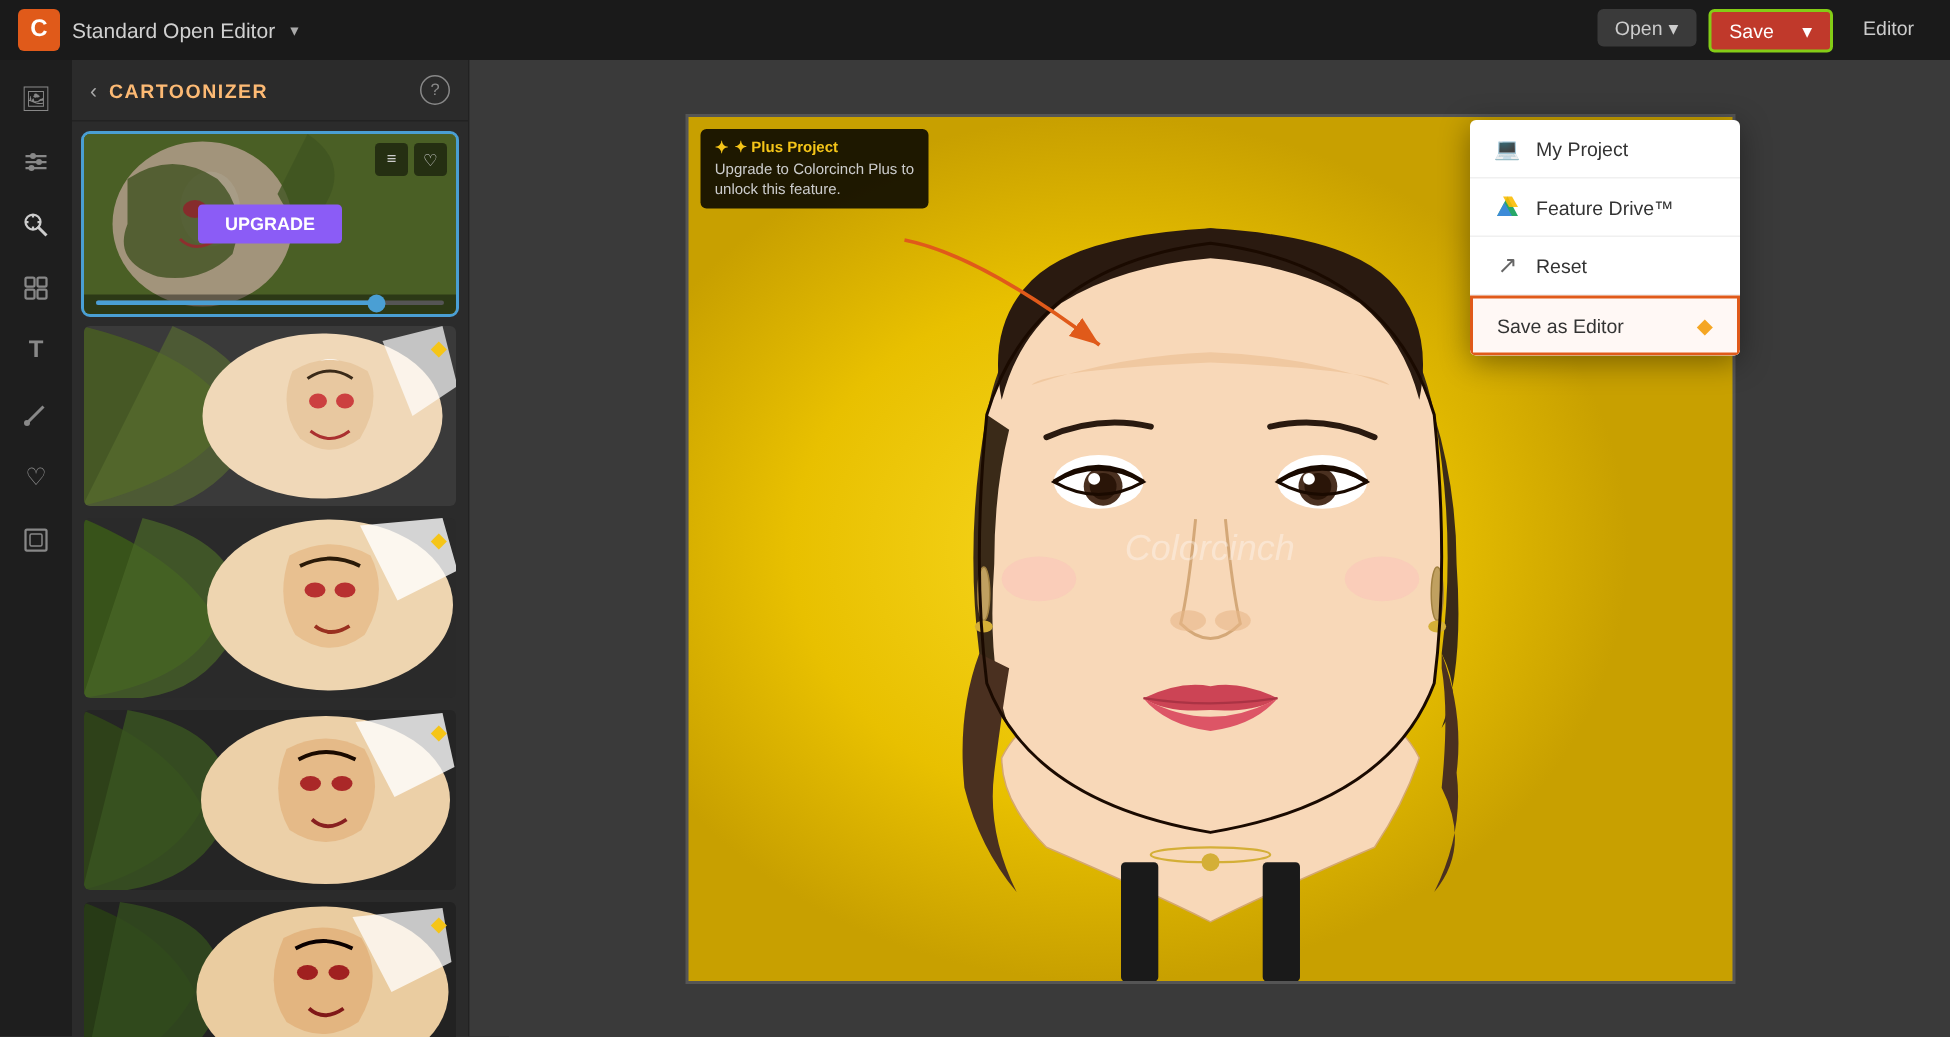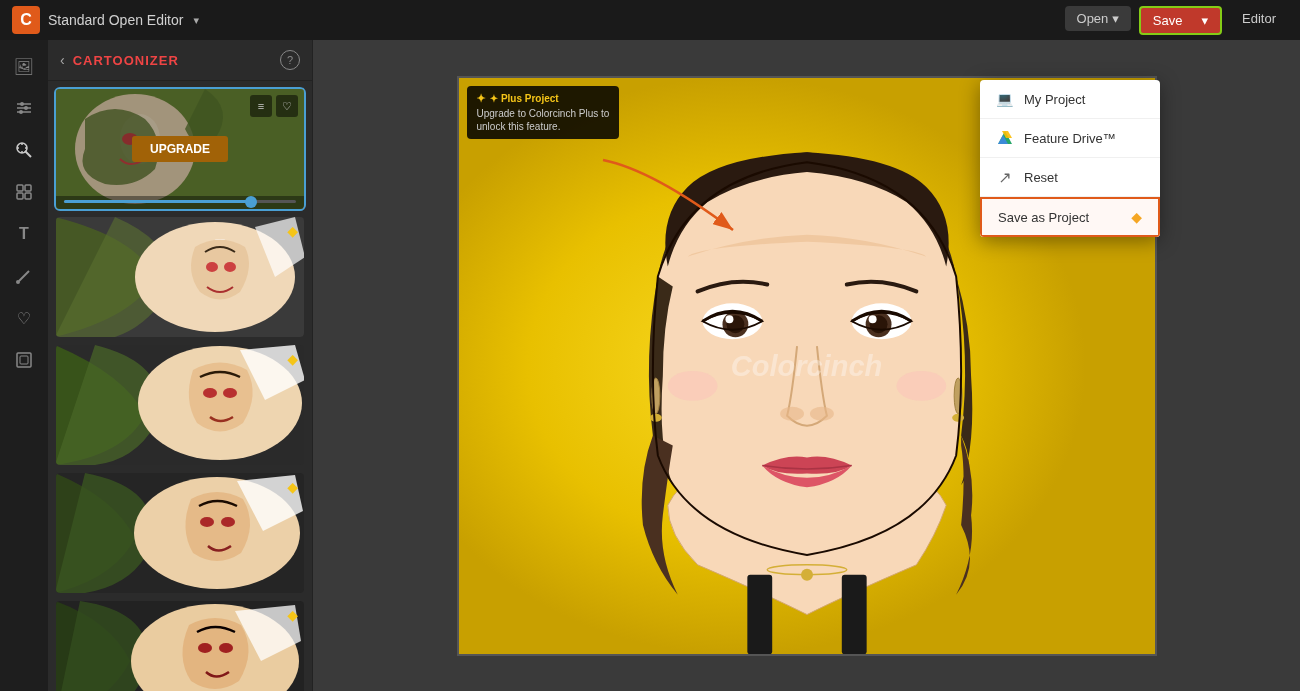--- a/index.html
+++ b/index.html
@@ -126,21 +126,21 @@
       padding: 10px 12px;
       gap: 8px;
       border-bottom: 1px solid #222;
     }
     .panel-back {
       color: #aaa;
       font-size: 14px;
       cursor: pointer;
     }
     .panel-title {
-      color: #ef4444;
+      color: #fdba74;
       font-size: 13px;
       font-weight: bold;
       letter-spacing: 1px;
       flex: 1;
     }
     .panel-help {
       width: 20px;
       height: 20px;
       border-radius: 50%;
       border: 1px solid #888;
@@ -180,21 +180,21 @@
 
     .thumb-overlay {
       position: absolute;
       top: 0; left: 0; right: 0; bottom: 0;
       background: rgba(0,0,0,0.3);
       display: flex;
       align-items: center;
       justify-content: center;
     }
     .upgrade-btn {
-      background: #a16207;
+      background: #8b5cf6;
       color: white;
       border: none;
       padding: 6px 18px;
       border-radius: 3px;
       font-size: 12px;
       font-weight: bold;
       cursor: pointer;
     }
     .thumb-controls {
       position: absolute;
@@ -276,23 +276,23 @@
       align-items: center;
       justify-content: center;
     }
 
     .watermark {
       position: absolute;
       top: 50%;
       left: 50%;
       transform: translate(-50%, -50%);
       color: rgba(255,255,255,0.35);
-      font-size: 29px;
+      font-size: 24px;
       font-style: italic;
-      font-weight: bold;
+      font-weight: normal;
       pointer-events: none;
       white-space: nowrap;
       z-index: 10;
     }
 
     
     .plus-tooltip {
       position: absolute;
       top: 8px;
       left: 8px;
@@ -668,19 +668,19 @@
             <polygon points="11,1 15,8 9,8 5,1" fill="#FBBC04" opacity="0.9"></polygon>
           </svg>
         </span>
         <span>Feature Drive™</span>
       </div>
       <div class="dropdown-item">
         <span class="dropdown-item-icon" style="font-size:16px;color:#666;">↗</span>
         <span>Reset</span>
       </div>
       <div class="dropdown-item highlighted">
-        <span style="flex:1;">Save as Project</span>
+        <span style="flex:1;">Save as Editor</span>
         <span class="diamond-icon">◆</span>
       </div>
     </div>
 
   </div>
 </div>
 
 </body></html>

